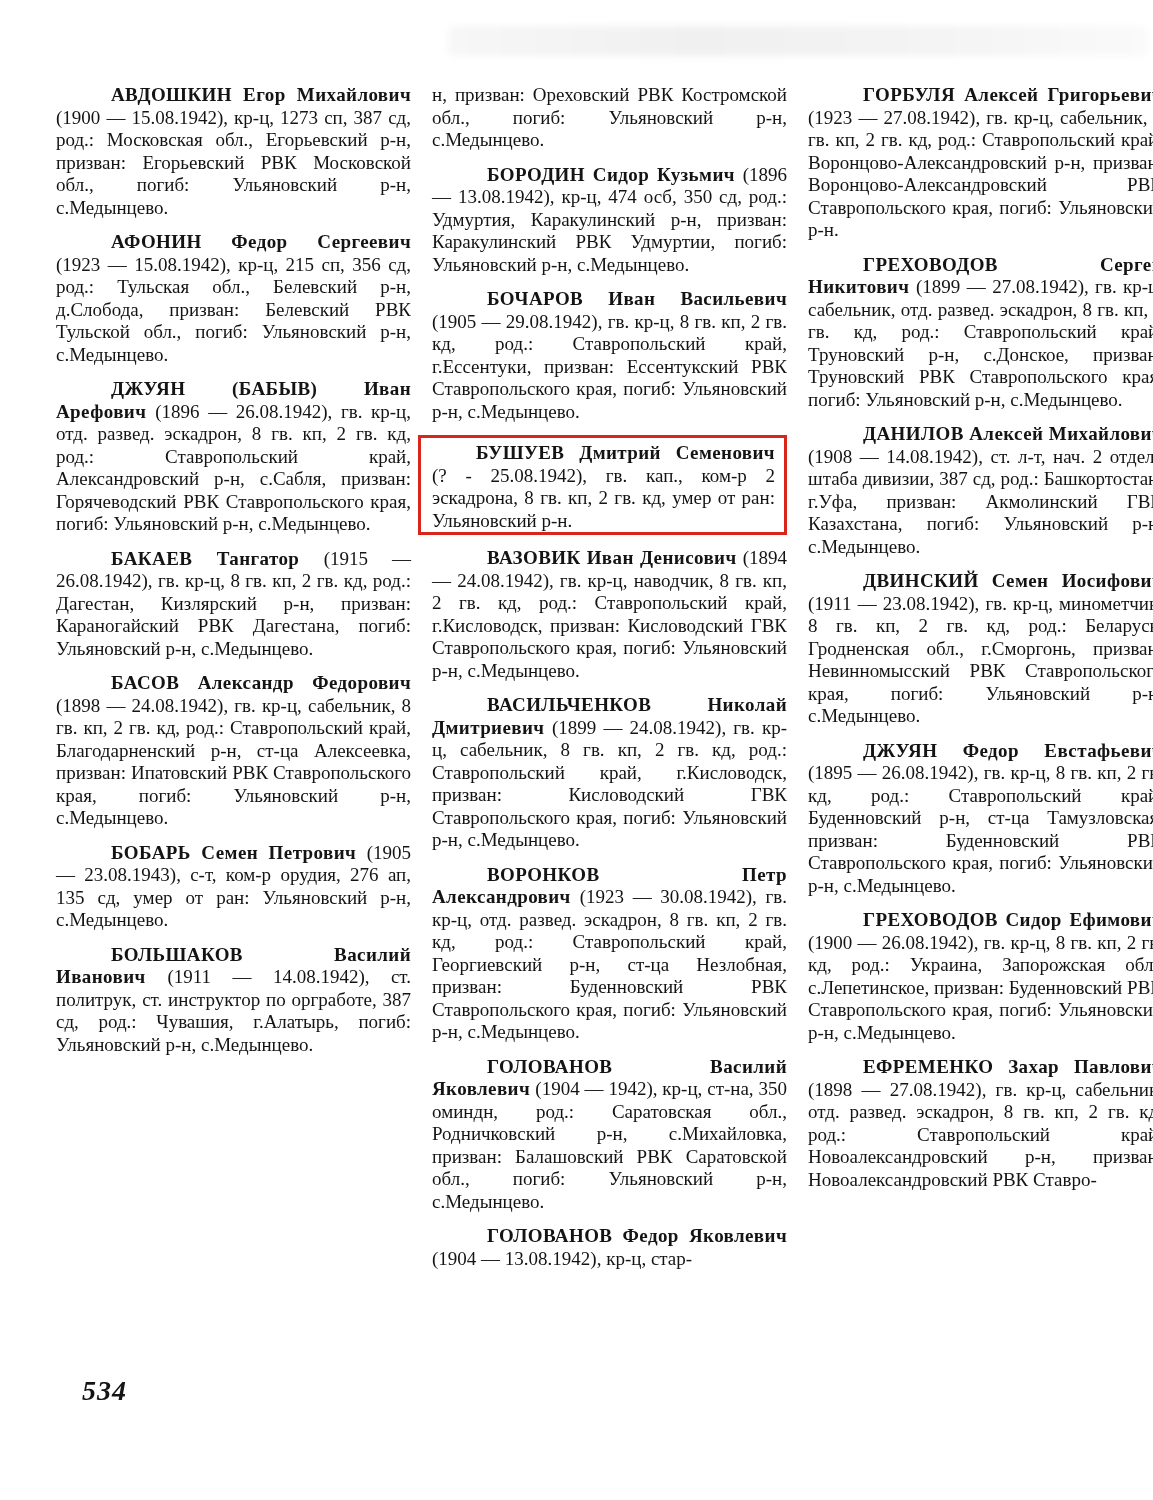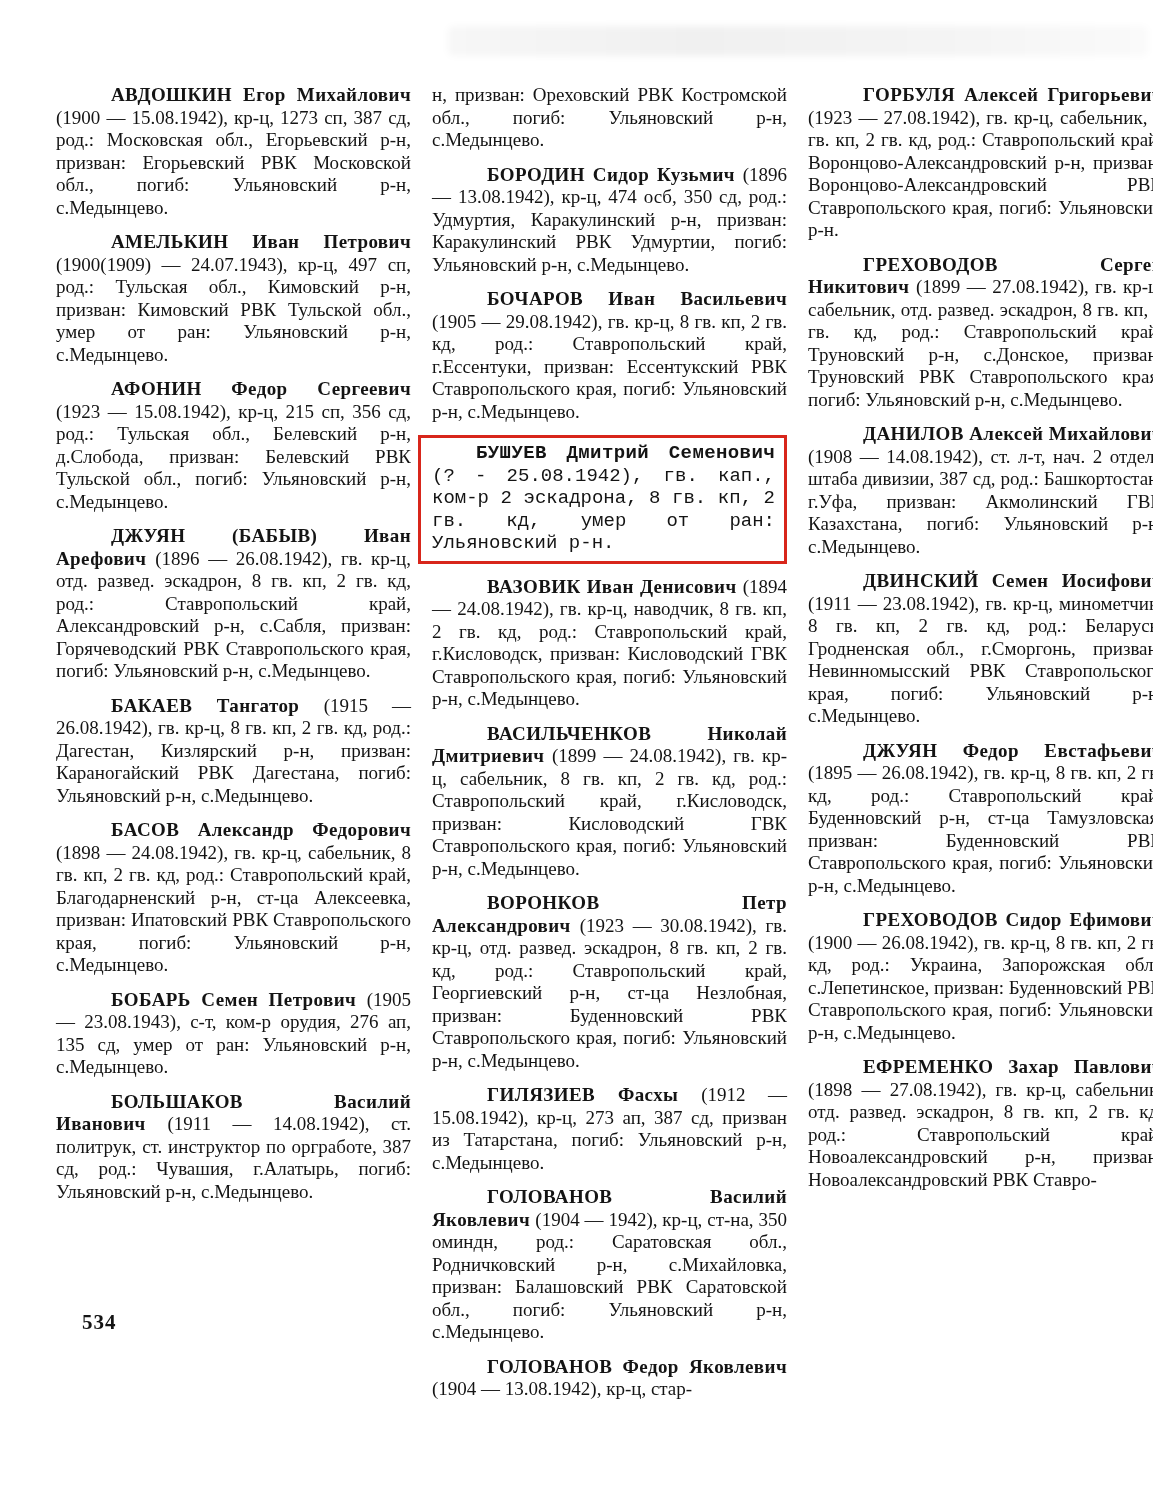--- a/index.html
+++ b/index.html
@@ -55,60 +55,58 @@
   }
   .entry.continuation {
     text-indent: 0;
   }
   .entry-name {
     font-weight: bold;
     letter-spacing: 0.4px;
   }
   .entry.highlighted {
     border: 3px solid var(--hl, #d8261b);
-    padding: 4px 9px 6px 11px;
+    padding: 4px 9px 0 11px;
     margin-left: -14px;
     margin-right: 0;
     text-indent: 44px;
-    font-family: Liberation Mono, monospace;
   }
   .page-number {
     position: absolute;
     left: 82px;
-    top: 1310px;
-    font-size: 21px;
+    top: 1375px;
+    font-size: 28px;
     font-weight: bold;
     letter-spacing: 1px;
+    font-style: italic;
   }
 </style>
 </head>
 <body>
 
 <div class="page">
   <div class="scan-band"></div>
   <div class="columns">
     <div class="column">
         <p class="entry"><span class="entry-name">АВДОШКИН Егор Михайлович </span><span>(1900 — 15.08.1942), кр-ц, 1273 сп, 387 сд, род.: Московская обл., Егорьевский р-н, призван: Егорьевский РВК Московской обл., погиб: Ульяновский р-н, с.Медынцево.</span></p>
-        <p class="entry"><span class="entry-name">АМЕЛЬКИН Иван Петрович </span><span>(1900(1909) — 24.07.1943), кр-ц, 497 сп, род.: Тульская обл., Кимовский р-н, призван: Кимовский РВК Тульской обл., умер от ран: Ульяновский р-н, с.Медынцево.</span></p>
         <p class="entry"><span class="entry-name">АФОНИН Федор Сергеевич </span><span>(1923 — 15.08.1942), кр-ц, 215 сп, 356 сд, род.: Тульская обл., Белевский р-н, д.Слобода, призван: Белевский РВК Тульской обл., погиб: Ульяновский р-н, с.Медынцево.</span></p>
         <p class="entry"><span class="entry-name">ДЖУЯН (БАБЫВ) Иван Арефович </span><span>(1896 — 26.08.1942), гв. кр-ц, отд. развед. эскадрон, 8 гв. кп, 2 гв. кд, род.: Ставропольский край, Александровский р-н, с.Сабля, призван: Горячеводский РВК Ставропольского края, погиб: Ульяновский р-н, с.Медынцево.</span></p>
         <p class="entry"><span class="entry-name">БАКАЕВ Тангатор </span><span>(1915 — 26.08.1942), гв. кр-ц, 8 гв. кп, 2 гв. кд, род.: Дагестан, Кизлярский р-н, призван: Караногайский РВК Дагестана, погиб: Ульяновский р-н, с.Медынцево.</span></p>
         <p class="entry"><span class="entry-name">БАСОВ Александр Федорович </span><span>(1898 — 24.08.1942), гв. кр-ц, сабельник, 8 гв. кп, 2 гв. кд, род.: Ставропольский край, Благодарненский р-н, ст-ца Алексеевка, призван: Ипатовский РВК Ставропольского края, погиб: Ульяновский р-н, с.Медынцево.</span></p>
         <p class="entry"><span class="entry-name">БОБАРЬ Семен Петрович </span><span>(1905 — 23.08.1943), с-т, ком-р орудия, 276 ап, 135 сд, умер от ран: Ульяновский р-н, с.Медынцево.</span></p>
         <p class="entry"><span class="entry-name">БОЛЬШАКОВ Василий Иванович </span><span>(1911 — 14.08.1942), ст. политрук, ст. инструктор по оргработе, 387 сд, род.: Чувашия, г.Алатырь, погиб: Ульяновский р-н, с.Медынцево.</span></p>
       </div>
     <div class="column">
         <p class="entry continuation"><span>н, призван: Ореховский РВК Костромской обл., погиб: Ульяновский р-н, с.Медынцево.</span></p>
         <p class="entry"><span class="entry-name">БОРОДИН Сидор Кузьмич </span><span>(1896 — 13.08.1942), кр-ц, 474 осб, 350 сд, род.: Удмуртия, Каракулинский р-н, призван: Каракулинский РВК Удмуртии, погиб: Ульяновский р-н, с.Медынцево.</span></p>
         <p class="entry"><span class="entry-name">БОЧАРОВ Иван Васильевич </span><span>(1905 — 29.08.1942), гв. кр-ц, 8 гв. кп, 2 гв. кд, род.: Ставропольский край, г.Ессентуки, призван: Ессентукский РВК Ставропольского края, погиб: Ульяновский р-н, с.Медынцево.</span></p>
         <p class="entry highlighted"><span class="entry-name">БУШУЕВ Дмитрий Семенович </span><span>(? - 25.08.1942), гв. кап., ком-р 2 эскадрона, 8 гв. кп, 2 гв. кд, умер от ран: Ульяновский р-н.</span></p>
         <p class="entry"><span class="entry-name">ВАЗОВИК Иван Денисович </span><span>(1894 — 24.08.1942), гв. кр-ц, наводчик, 8 гв. кп, 2 гв. кд, род.: Ставропольский край, г.Кисловодск, призван: Кисловодский ГВК Ставропольского края, погиб: Ульяновский р-н, с.Медынцево.</span></p>
         <p class="entry"><span class="entry-name">ВАСИЛЬЧЕНКОВ Николай Дмитриевич </span><span>(1899 — 24.08.1942), гв. кр-ц, сабельник, 8 гв. кп, 2 гв. кд, род.: Ставропольский край, г.Кисловодск, призван: Кисловодский ГВК Ставропольского края, погиб: Ульяновский р-н, с.Медынцево.</span></p>
         <p class="entry"><span class="entry-name">ВОРОНКОВ Петр Александрович </span><span>(1923 — 30.08.1942), гв. кр-ц, отд. развед. эскадрон, 8 гв. кп, 2 гв. кд, род.: Ставропольский край, Георгиевский р-н, ст-ца Незлобная, призван: Буденновский РВК Ставропольского края, погиб: Ульяновский р-н, с.Медынцево.</span></p>
-        <p class="entry"><span class="entry-name">ГИЛЯЗИЕВ Фасхы </span><span>(1912 — 15.08.1942), кр-ц, 273 ап, 387 сд, призван из Татарстана, погиб: Ульяновский р-н, с.Медынцево.</span></p>
         <p class="entry"><span class="entry-name">ГОЛОВАНОВ Василий Яковлевич </span><span>(1904 — 1942), кр-ц, ст-на, 350 оминдн, род.: Саратовская обл., Родничковский р-н, с.Михайловка, призван: Балашовский РВК Саратовской обл., погиб: Ульяновский р-н, с.Медынцево.</span></p>
         <p class="entry"><span class="entry-name">ГОЛОВАНОВ Федор Яковлевич </span><span>(1904 — 13.08.1942), кр-ц, стар-</span></p>
       </div>
     <div class="column">
         <p class="entry"><span class="entry-name">ГОРБУЛЯ Алексей Григорьевич </span><span>(1923 — 27.08.1942), гв. кр-ц, сабельник, 8 гв. кп, 2 гв. кд, род.: Ставропольский край, Воронцово-Александровский р-н, призван: Воронцово-Александровский РВК Ставропольского края, погиб: Ульяновский р-н.</span></p>
         <p class="entry"><span class="entry-name">ГРЕХОВОДОВ Сергей Никитович </span><span>(1899 — 27.08.1942), гв. кр-ц, сабельник, отд. развед. эскадрон, 8 гв. кп, 2 гв. кд, род.: Ставропольский край, Труновский р-н, с.Донское, призван: Труновский РВК Ставропольского края, погиб: Ульяновский р-н, с.Медынцево.</span></p>
         <p class="entry"><span class="entry-name">ДАНИЛОВ Алексей Михайлович </span><span>(1908 — 14.08.1942), ст. л-т, нач. 2 отдела штаба дивизии, 387 сд, род.: Башкортостан, г.Уфа, призван: Акмолинский ГВК Казахстана, погиб: Ульяновский р-н, с.Медынцево.</span></p>
         <p class="entry"><span class="entry-name">ДВИНСКИЙ Семен Иосифович </span><span>(1911 — 23.08.1942), гв. кр-ц, минометчик, 8 гв. кп, 2 гв. кд, род.: Беларусь, Гродненская обл., г.Сморгонь, призван: Невинномысский РВК Ставропольского края, погиб: Ульяновский р-н, с.Медынцево.</span></p>
         <p class="entry"><span class="entry-name">ДЖУЯН Федор Евстафьевич </span><span>(1895 — 26.08.1942), гв. кр-ц, 8 гв. кп, 2 гв. кд, род.: Ставропольский край, Буденновский р-н, ст-ца Тамузловская, призван: Буденновский РВК Ставропольского края, погиб: Ульяновский р-н, с.Медынцево.</span></p>
         <p class="entry"><span class="entry-name">ГРЕХОВОДОВ Сидор Ефимович </span><span>(1900 — 26.08.1942), гв. кр-ц, 8 гв. кп, 2 гв. кд, род.: Украина, Запорожская обл., с.Лепетинское, призван: Буденновский РВК Ставропольского края, погиб: Ульяновский р-н, с.Медынцево.</span></p>

